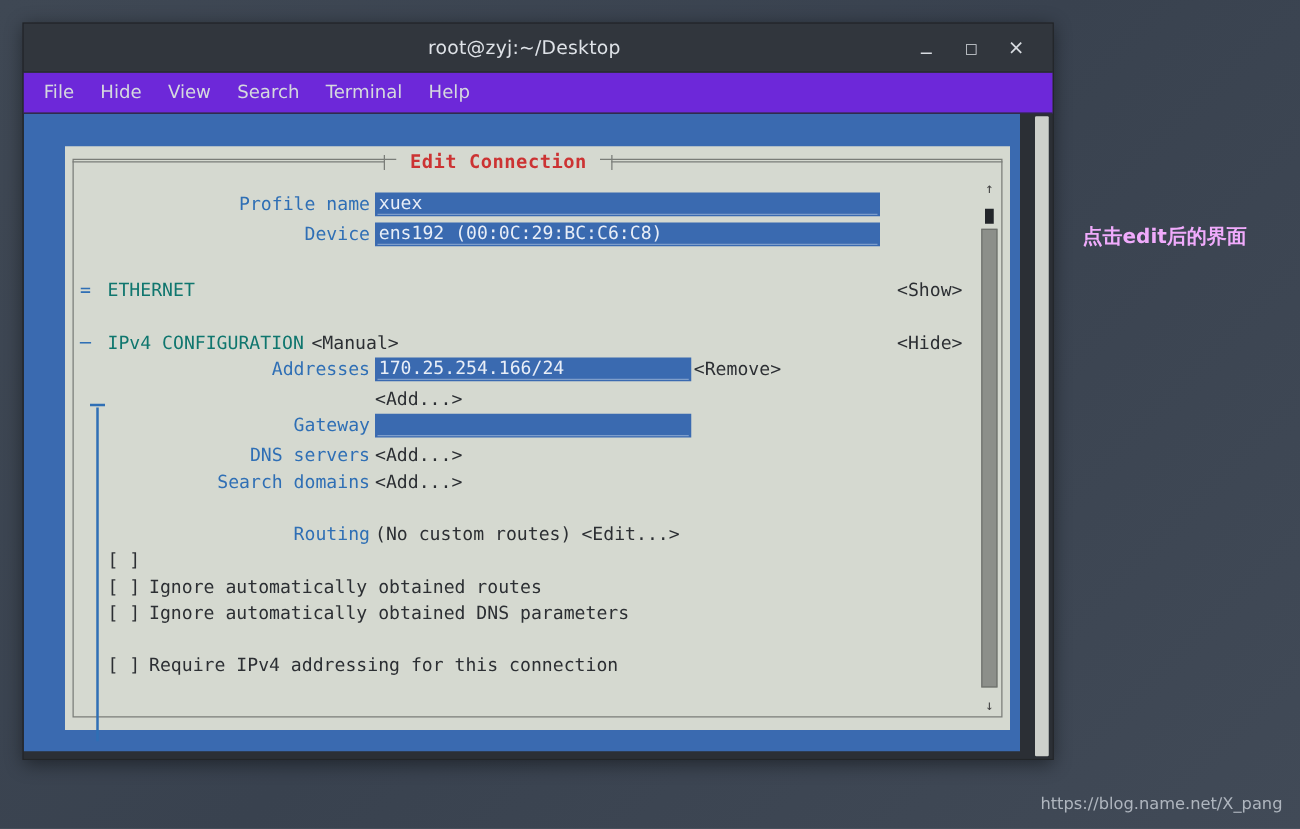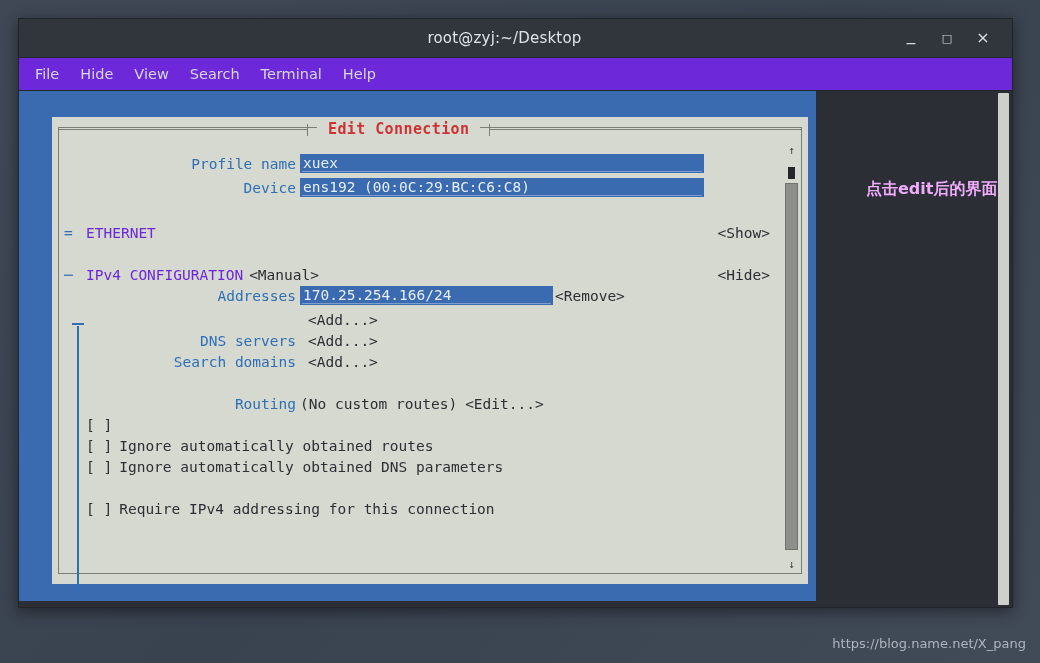--- a/index.html
+++ b/index.html
@@ -18,21 +18,21 @@
     position: absolute;
     inset: 0;
     background: linear-gradient(135deg, #3f4854 0%, #39424f 50%, #414a57 100%);
   }
 
   
   .term-window {
     position: absolute;
     left: 18px;
     top: 18px;
-    width: 995px;
+    width: 825px;
     height: 590px;
     background: #2b2f35;
     border: 1px solid #222528;
     box-shadow: 0 3px 14px rgba(0,0,0,0.45);
     display: flex;
     flex-direction: column;
   }
 
   .titlebar {
     height: 39px;
@@ -221,39 +221,39 @@
     bottom: 1px;
     height: 1px;
     background: rgba(255,255,255,0.35);
   }
   .field.profile { width: 404px; }
   .field.device  { width: 404px; }
   .field.address { width: 253px; }
   .field.gateway { width: 253px; }
 
   .plain { color: #2c2f33; white-space: pre; }
-  .btn   { color: #2c2f33; white-space: pre; cursor: pointer; margin-left: 8px; }
+  .btn   { color: #2c2f33; white-space: pre; cursor: pointer; }
 
   
   .sect {
     display: flex;
     align-items: center;
     height: 21px;
   }
   .marker {
     width: 22px;
     flex: 0 0 22px;
     color: #2f6fb5;
     font-size: 14.5px;
     text-align: left;
     position: relative;
     white-space: pre;
   }
   .sect-name {
-    color: #6d28d9;
+    color: #0f766e;
     white-space: pre;
   }
   .sect-value { color: #2c2f33; white-space: pre; margin-left: 6px; }
   .toggle {
     margin-left: auto;
     color: #2c2f33;
     white-space: pre;
     cursor: pointer;
     padding-right: 4px;
   }
@@ -422,20 +422,24 @@
           <div class="label w-lbl">Addresses</div>
           <div class="field address">170.25.254.166/24</div>
           <div class="btn" style="margin-left:2px;">&lt;Remove&gt;</div>
         </div>
 
         <div class="row">
           <div class="label w-lbl"></div>
           <div class="btn">&lt;Add...&gt;</div>
         </div>
 
+        <div class="row tall">
+          <div class="label w-lbl">Gateway</div>
+          <div class="field gateway"></div>
+        </div>
 
         <div class="row">
           <div class="label w-lbl">DNS servers</div>
           <div class="btn">&lt;Add...&gt;</div>
         </div>
 
         <div class="row">
           <div class="label w-lbl">Search domains</div>
           <div class="btn">&lt;Add...&gt;</div>
         </div>

